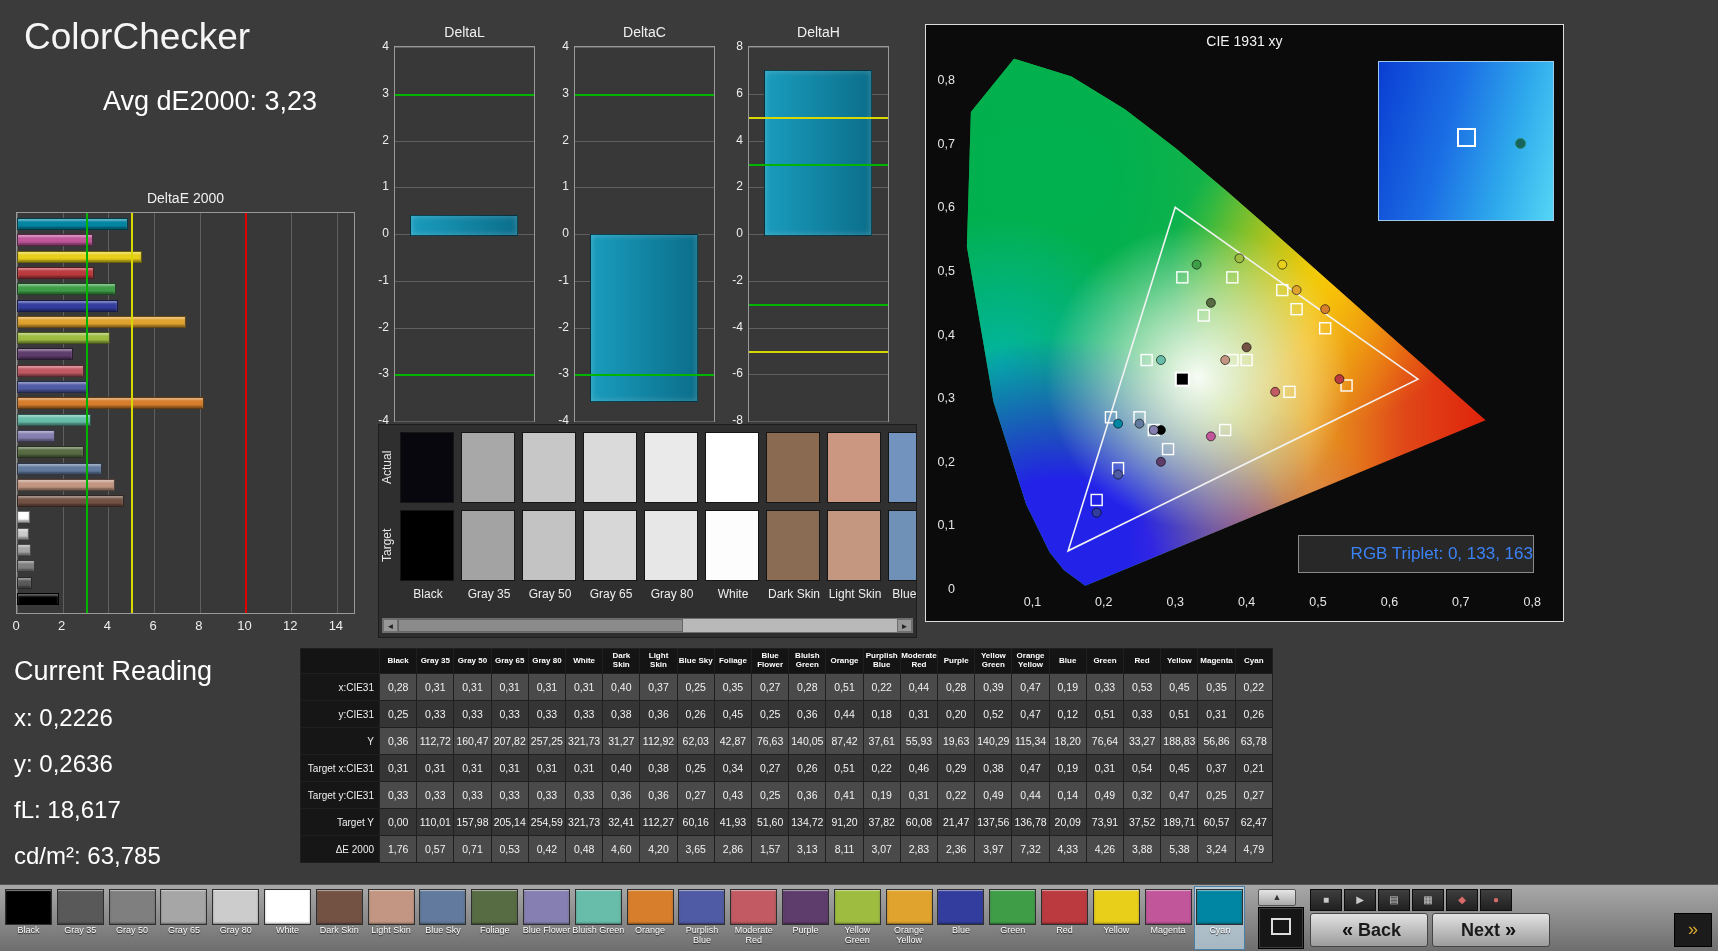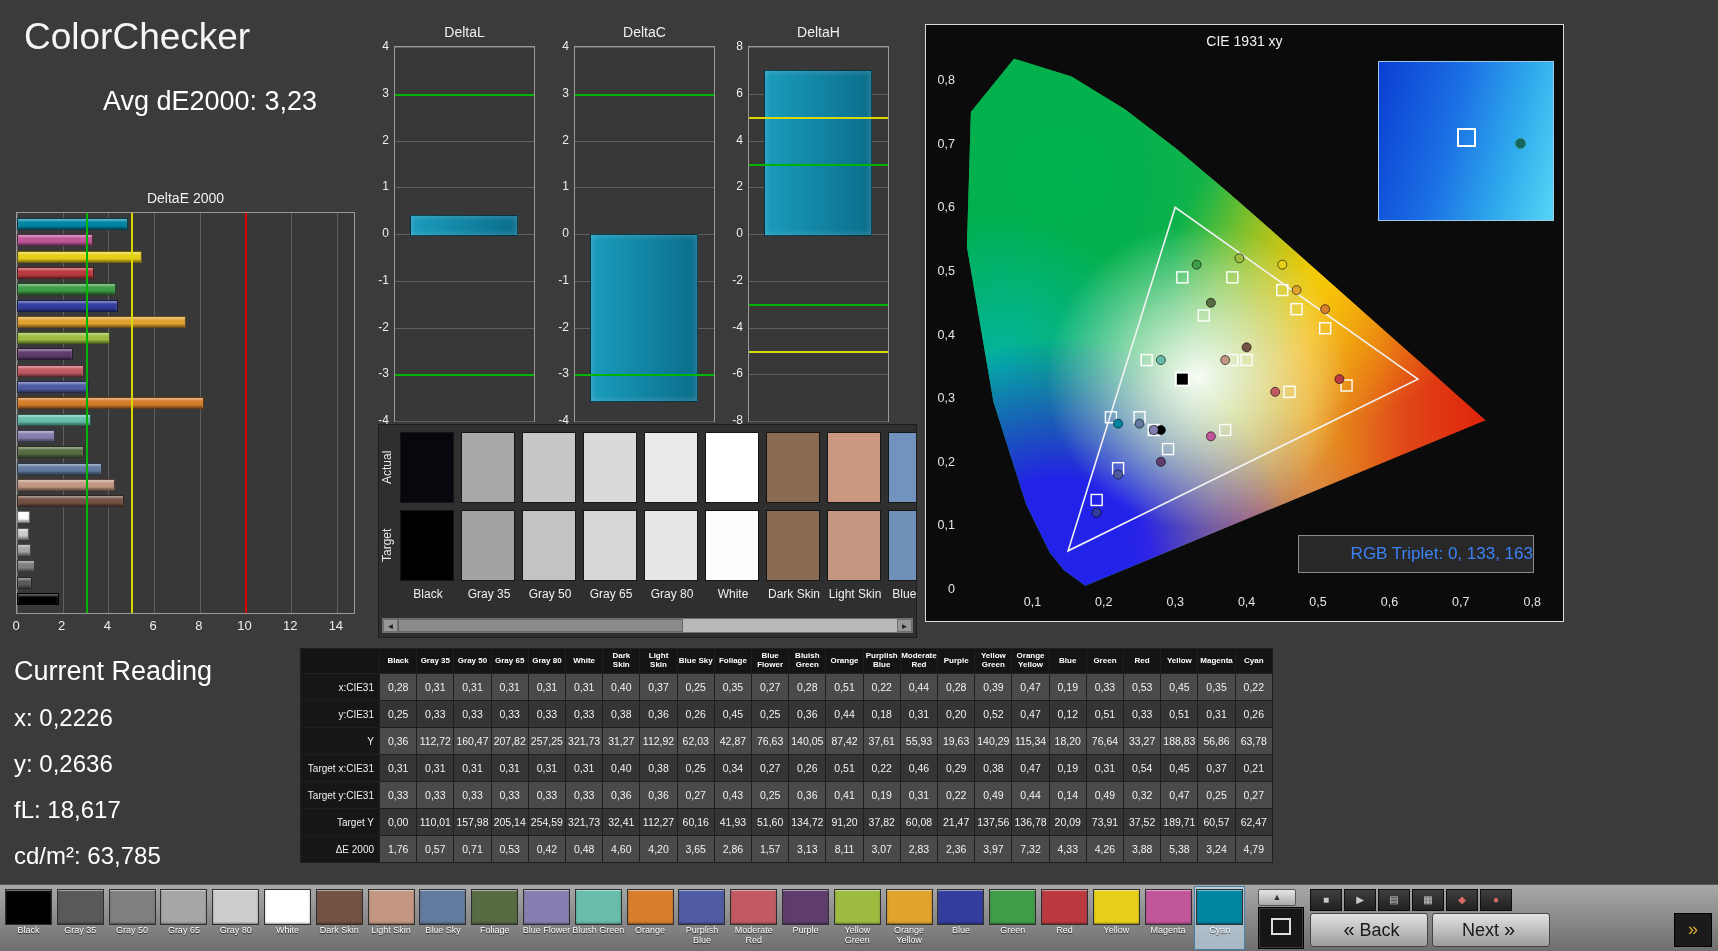--- a/index.html
+++ b/index.html
@@ -86,21 +86,21 @@
                color:#fff;text-shadow:0 1px 1px rgba(0,0,0,.8);}
   #controls{position:absolute;left:1252px;top:0;right:0;height:67px;}
   #btn-up{position:absolute;left:6px;top:4px;width:36px;height:15px;background:linear-gradient(#e6e6e6,#aaa);
           border:1px solid #555;border-radius:2px;font-size:9px;line-height:14px;text-align:center;color:#333;}
   #btn-pattern{position:absolute;left:6px;top:22px;width:44px;height:40px;background:#161616;border:1px solid #000;box-shadow:inset 0 0 0 1px #3c3c3c;}
   .pattern-sq{width:16px;height:13px;border:2px solid #ddd;margin:10px auto 0 auto;}
   .sm-btn{position:absolute;top:4px;width:30px;height:20px;background:linear-gradient(#3e3e3e,#202020);
           border:1px solid #0d0d0d;color:#c9c9c9;font-size:10px;line-height:19px;text-align:center;}
   .sm-btn.red{color:#d96a6a;}
   .nav-btn{position:absolute;top:28px;width:116px;height:32px;background:linear-gradient(#e2e2e2,#9c9c9c);
-           border:1px solid #444;border-radius:3px;color:#1a1a1a;font-size:18px;line-height:30px;text-align:center;}
+           border:1px solid #444;border-radius:3px;color:#1a1a1a;font-size:18px;line-height:30px;text-align:center;font-weight:bold;}
   .nav-chev{font-size:20px;color:#111;padding:0 5px;}
   #btn-ff{position:absolute;right:6px;top:28px;width:36px;height:32px;background:#1b1b1b;border:1px solid #000;
           color:#d4a733;font-size:18px;line-height:30px;text-align:center;}
 </style>
 </head>
 <body>
 
 <div class="screen">
 
   <div id="title">ColorChecker</div>

